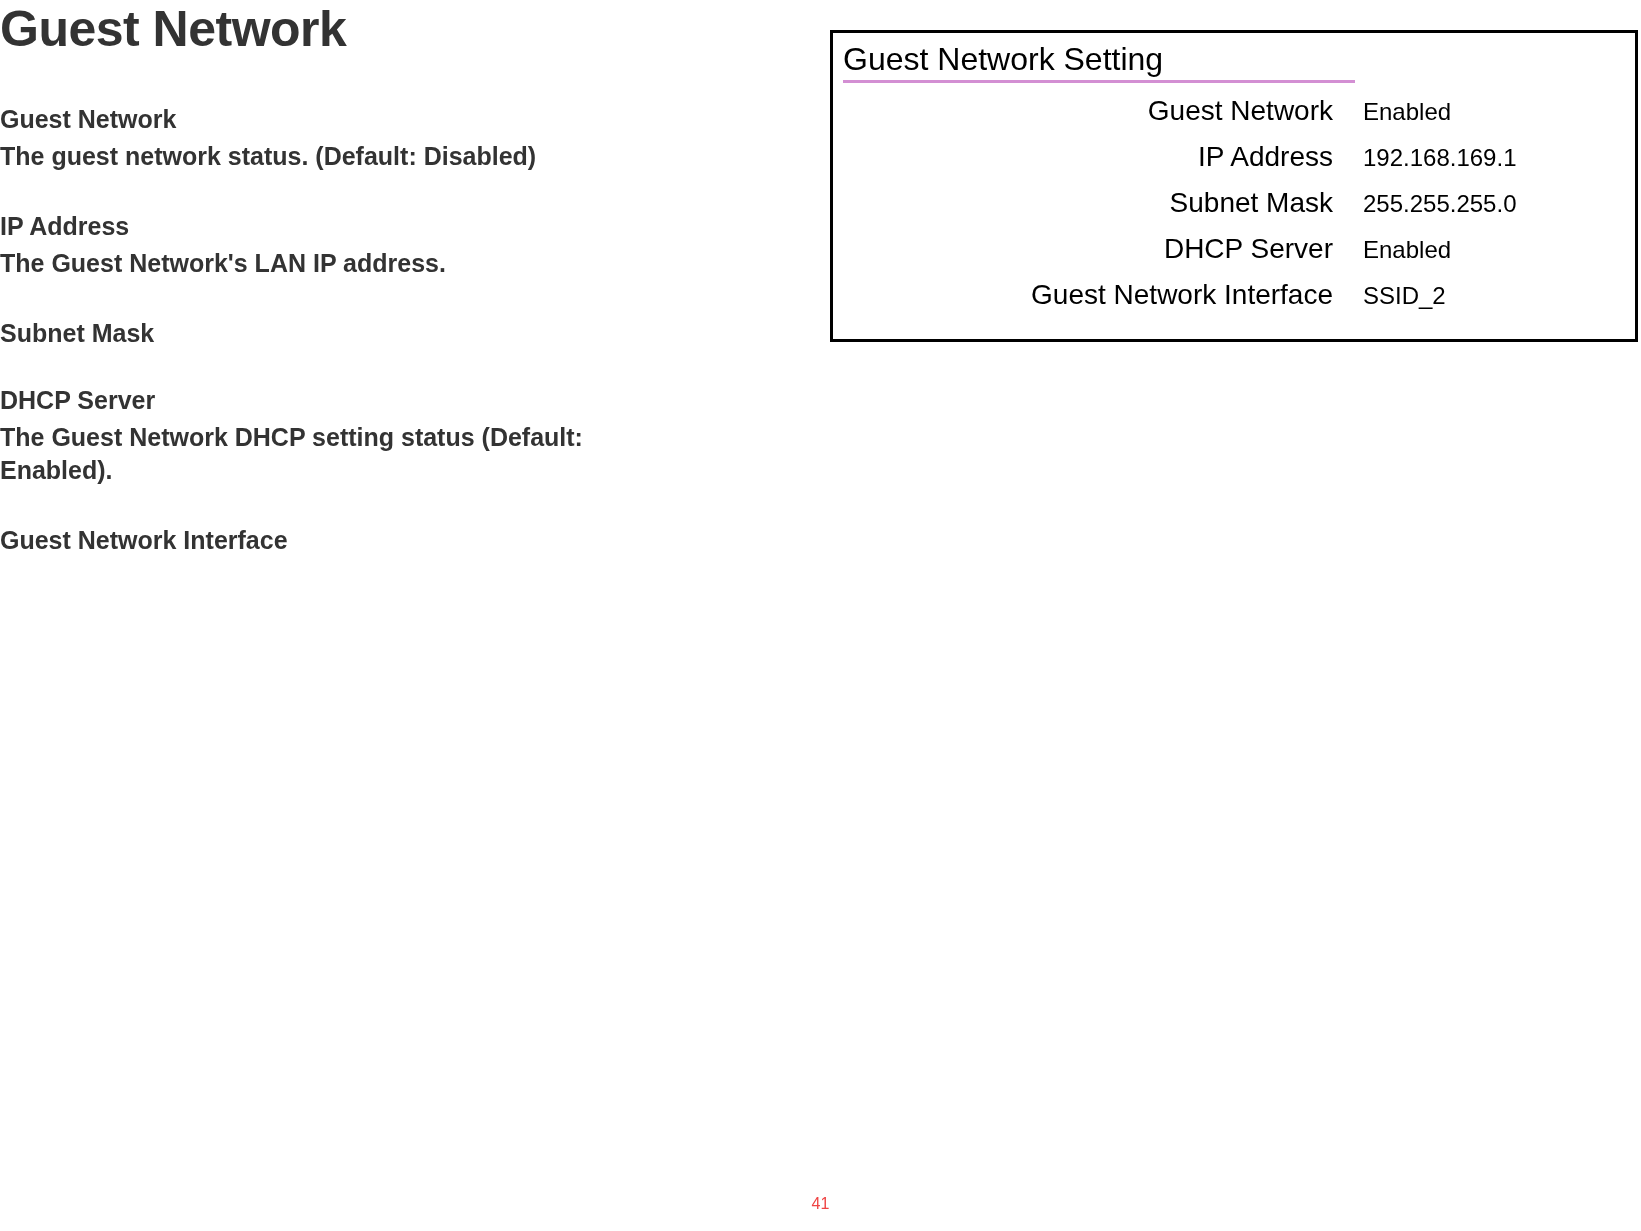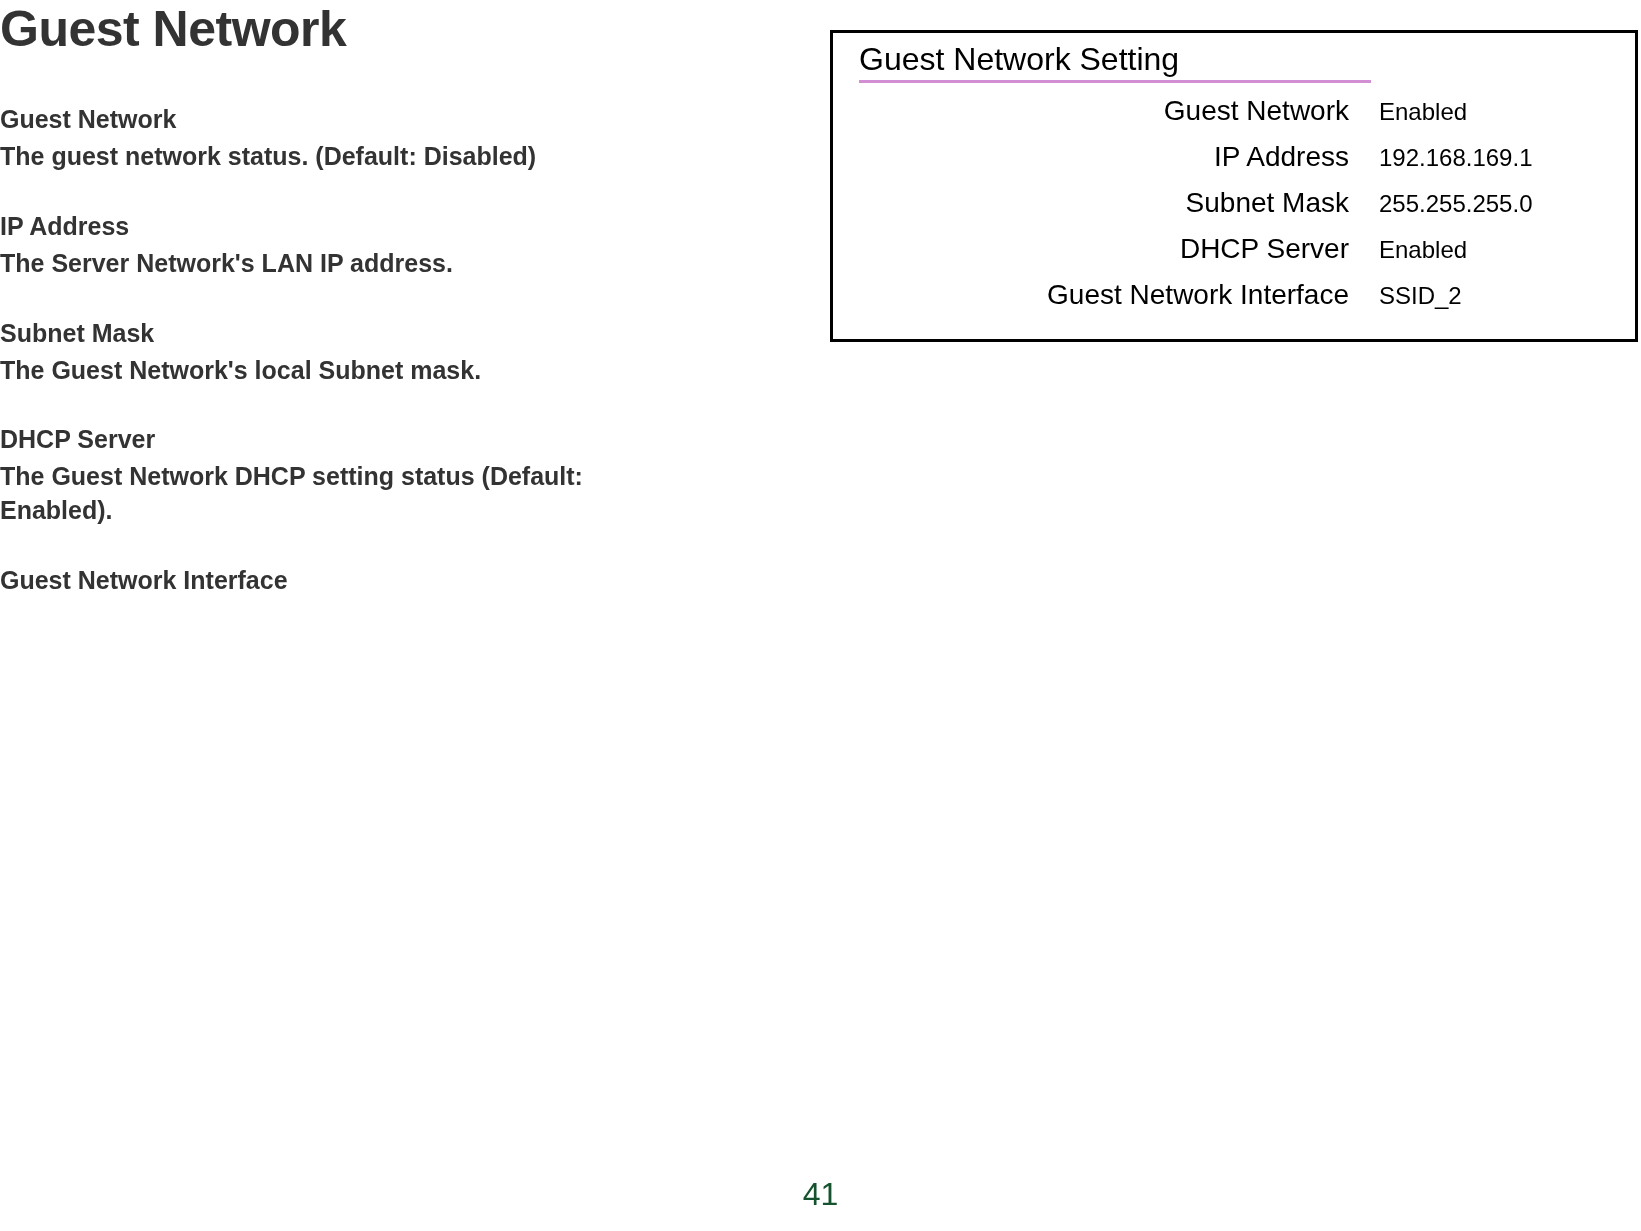--- a/index.html
+++ b/index.html
@@ -47,21 +47,21 @@
       color: #333333;
       line-height: 1.35;
       font-stretch: condensed;
     }
     .panel {
       position: absolute;
       top: 30px;
       left: 830px;
       width: 808px;
       border: 3px solid #000000;
-      padding: 8px 18px 14px 26px;
+      padding: 8px 18px 14px 10px;
       background: #ffffff;
     }
     .panel-title {
       font-family: Arial, Helvetica, sans-serif;
       font-size: 32px;
       font-weight: 400;
       color: #000000;
       border-bottom: 3px solid #d38fd3;
       padding-bottom: 2px;
       margin-bottom: 12px;
@@ -83,42 +83,41 @@
     .settings-value {
       font-family: Arial, Helvetica, sans-serif;
       font-size: 24px;
       color: #000000;
     }
     .page-number {
       position: absolute;
       bottom: 18px;
       left: 50%;
       transform: translateX(-50%);
-      font-size: 32px;
-      color: #14532d;
+      font-size: 16px;
+      color: #ef4444;
       font-weight: 300;
     }
   </style>
 </head>
 <body>
 
 <h1 class="page-title">Guest Network</h1>
 
 <div class="definitions">
   <div class="def-block">
     <div class="def-label">Guest Network</div>
     <div class="def-desc">The guest network status. (Default: Disabled)</div>
   </div>
   <div class="def-block">
     <div class="def-label">IP Address</div>
-    <div class="def-desc">The Server Network's LAN IP address.</div>
+    <div class="def-desc">The Guest Network's LAN IP address.</div>
   </div>
   <div class="def-block">
     <div class="def-label">Subnet Mask</div>
-    <div class="def-desc">The Guest Network's local Subnet mask.</div>
   </div>
   <div class="def-block">
     <div class="def-label">DHCP Server</div>
     <div class="def-desc">The Guest Network DHCP setting status (Default: Enabled).</div>
   </div>
   <div class="def-block">
     <div class="def-label">Guest Network Interface</div>
   </div>
 </div>
 

